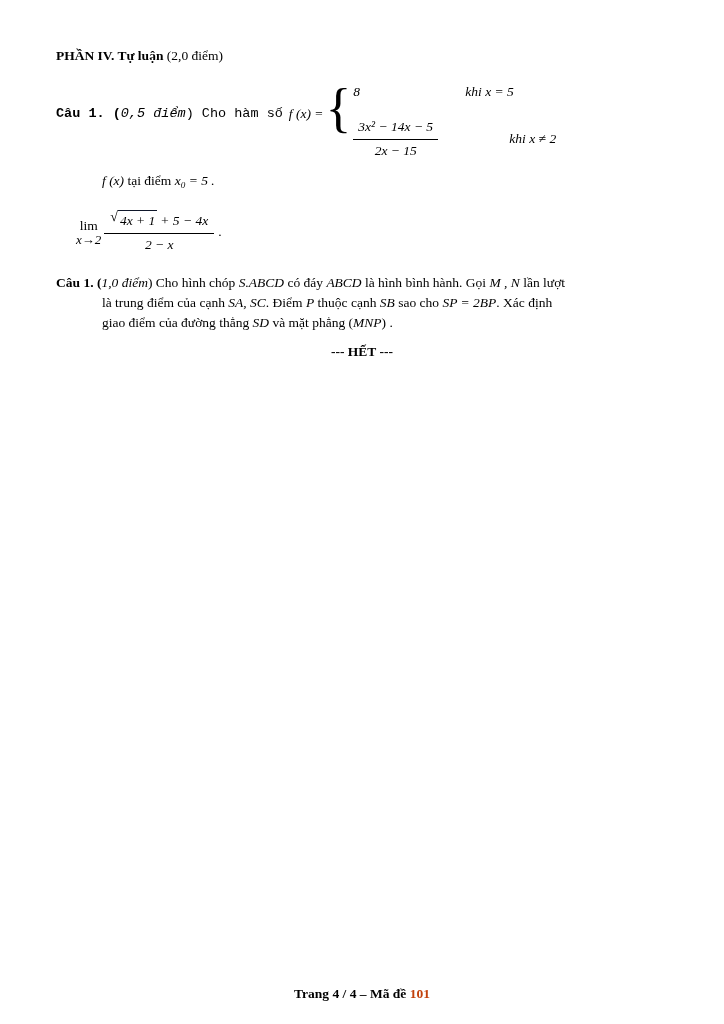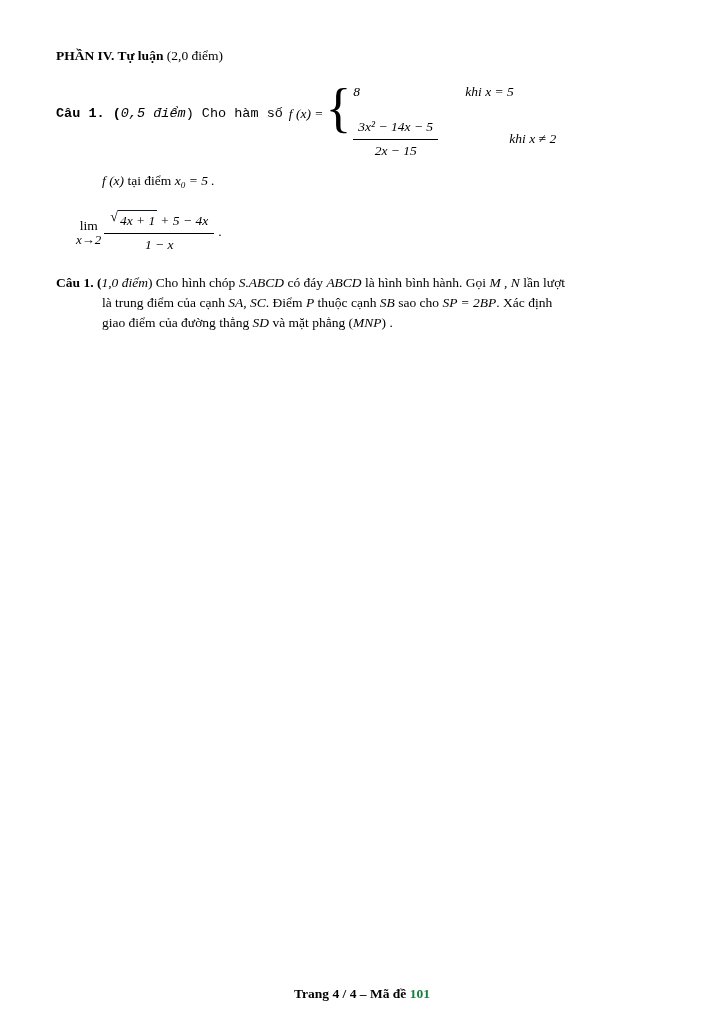--- a/index.html
+++ b/index.html
@@ -173,21 +173,21 @@
   .footer {
     position: absolute;
     left: 0;
     right: 0;
     bottom: 22px;
     text-align: center;
     font-size: 13.5px;
     font-weight: bold;
   }
   .footer .code {
-    color: #15803d;
+    color: #c2410c;
   }
   .nowrap { white-space: nowrap; }
 </style>
 </head>
 <body>
 
 <div class="page">
 
   <div class="section-title">
     <span>PHẦN IV. Tự luận</span>
@@ -231,21 +231,21 @@
         <span class="lim-sub">x→2</span>
       </span>
       <span class="frac-big">
         <span class="num">
           <span class="radical">
             <span class="sign">√</span>
               <span class="under">4x + 1</span>
           </span>
           <span style="padding-left:3px;text-align:center;">+ 5 − 4x</span>
         </span>
-        <span class="den">1 − x</span>
+        <span class="den">2 − x</span>
       </span>
       <span style="padding-left:4px;">.</span>
     </div>
   </div>
 
   <div class="q-block q3-body">
     <div>
       <span class="q-label">Câu 1. (</span><span class="ital">1,0 điểm</span><span>) Cho hình chóp</span>
       <span class="ital">S.ABCD</span>
       <span>có đáy</span>
@@ -263,18 +263,19 @@
       <span>sao cho</span>
       <span class="ital">SP = 2BP</span><span>. Xác định</span>
     </div>
     <div class="q3-para">
       <span>giao điểm của đường thẳng</span>
       <span class="ital">SD</span>
       <span>và mặt phẳng (</span><span class="ital">MNP</span><span>) .</span>
     </div>
   </div>
 
+  <div class="het">--- HẾT ---</div>
 
   <div class="footer">
     <span>Trang </span><span>4</span><span> / </span><span>4</span><span> – </span><span>Mã đề </span><span class="code">101</span>
   </div>
 
 </div>
 
 </body></html>

